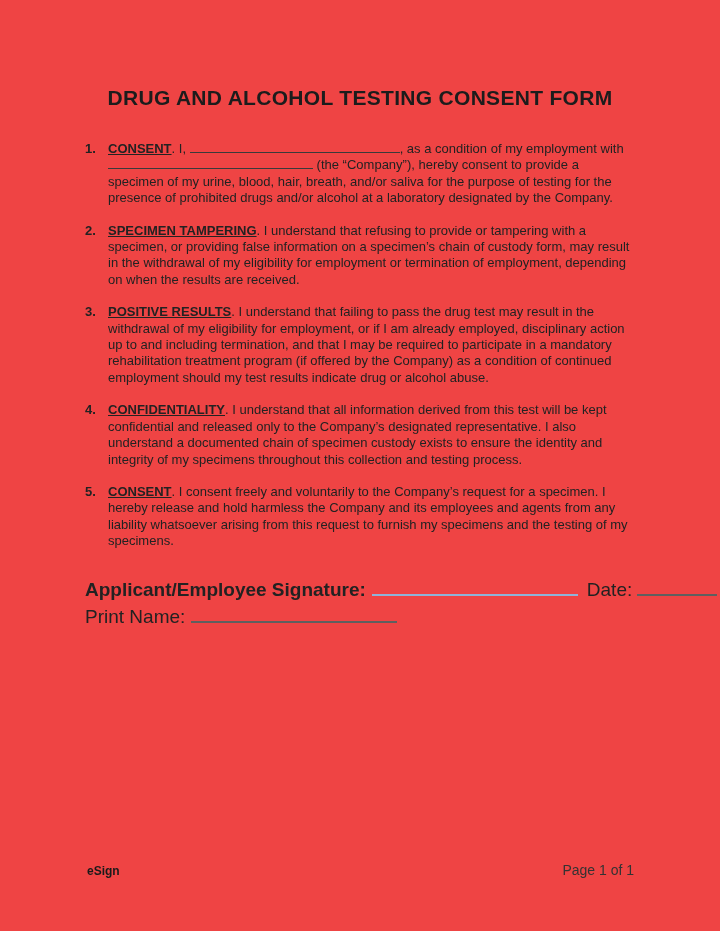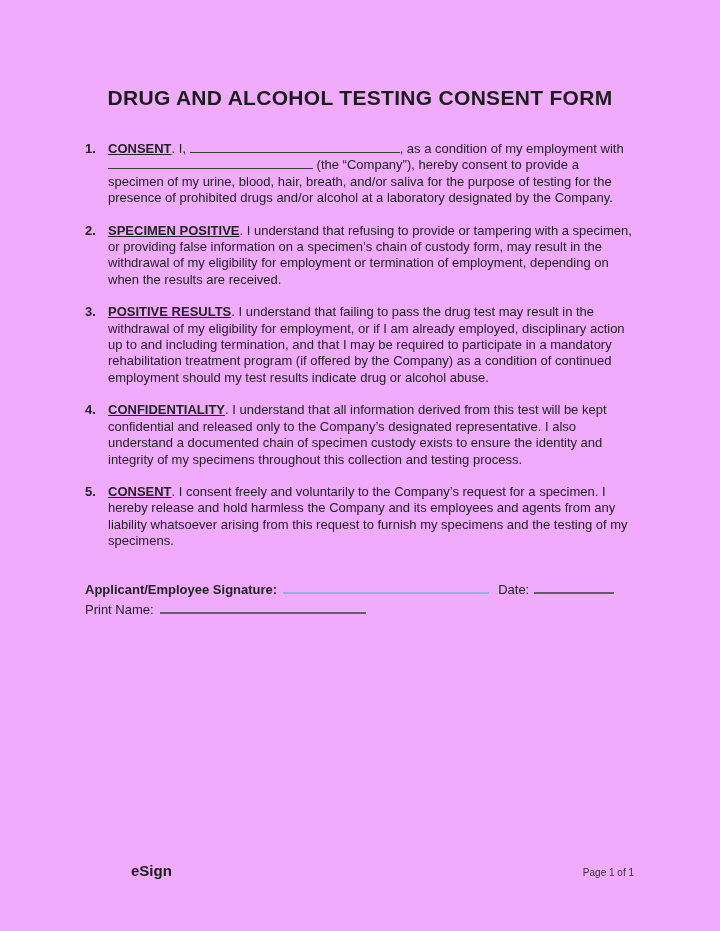--- a/index.html
+++ b/index.html
@@ -9,21 +9,21 @@
     height: 931px;
     position: relative;
     font-family: "Liberation Sans", "DejaVu Sans", sans-serif;
     color: #222222;
     overflow: hidden;
   }
   .page {
     position: relative;
     width: 720px;
     height: 931px;
-    background: #f0abfc;
+    background: #ef4444;
   }
   .doc-title {
     padding-top: 86px;
     text-align: center;
     font-size: 21px;
     font-weight: bold;
     letter-spacing: 0.3px;
     color: #1c1c1c;
   }
   .sections {
@@ -48,24 +48,24 @@
   .blank {
     display: inline-block;
     height: 10px;
     border-bottom: 1.5px solid #3a3a3a;
   }
   .blank-a { width: 210px; }
   .blank-b { width: 205px; }
   .signature-block {
     margin: 30px 0 0 85px;
     width: 549px;
-    font-size: 13px;
+    font-size: 19px;
   }
   .sig-row { line-height: 20px; white-space: nowrap; }
-  .sig-row + .sig-row { }
+  .sig-row + .sig-row { margin-top: 7px; }
   .bold-label { font-weight: bold; }
   .sig-line {
     display: inline-block;
     height: 10px;
     border-bottom: 2px solid #8fb3d9;
     width: 206px;
     margin-left: 6px;
     margin-right: 9px;
   }
   .date-line {
@@ -85,47 +85,46 @@
   .footer {
     position: absolute;
     left: 87px;
     right: 86px;
     top: 862px;
     display: flex;
     justify-content: space-between;
     align-items: baseline;
   }
   .footer-brand {
-    font-size: 15px;
+    font-size: 12px;
     font-weight: bold;
     color: #1a1a1a;
-    margin-left: 44px;
   }
   .page-indicator {
-    font-size: 10px;
+    font-size: 14px;
     color: #333333;
   }
 </style>
 </head>
 <body>
 
 <div class="page">
 
   <div class="doc-title">DRUG AND ALCOHOL TESTING CONSENT FORM</div>
 
   <div class="sections">
 
     <div class="section">
       <div class="section-number">1.</div>
       <div class="section-content"><span class="section-heading">CONSENT</span><span>. I, </span><span class="blank blank-a"></span><span>, as a condition of my employment with </span><span class="blank blank-b"></span><span> (the “Company”), hereby consent to provide a specimen of my urine, blood, hair, breath, and/or saliva for the purpose of testing for the presence of prohibited drugs and/or alcohol at a laboratory designated by the Company.</span></div>
     </div>
 
     <div class="section">
       <div class="section-number">2.</div>
-      <div class="section-content"><span class="section-heading">SPECIMEN POSITIVE</span><span>. I understand that refusing to provide or tampering with a specimen, or providing false information on a specimen’s chain of custody form, may result in the withdrawal of my eligibility for employment or termination of employment, depending on when the results are received.</span></div>
+      <div class="section-content"><span class="section-heading">SPECIMEN TAMPERING</span><span>. I understand that refusing to provide or tampering with a specimen, or providing false information on a specimen’s chain of custody form, may result in the withdrawal of my eligibility for employment or termination of employment, depending on when the results are received.</span></div>
     </div>
 
     <div class="section">
       <div class="section-number">3.</div>
       <div class="section-content"><span class="section-heading">POSITIVE RESULTS</span><span>. I understand that failing to pass the drug test may result in the withdrawal of my eligibility for employment, or if I am already employed, disciplinary action up to and including termination, and that I may be required to participate in a mandatory rehabilitation treatment program (if offered by the Company) as a condition of continued employment should my test results indicate drug or alcohol abuse.</span></div>
     </div>
 
     <div class="section">
       <div class="section-number">4.</div>
       <div class="section-content"><span class="section-heading">CONFIDENTIALITY</span><span>. I understand that all information derived from this test will be kept confidential and released only to the Company’s designated representative. I also understand a documented chain of specimen custody exists to ensure the identity and integrity of my specimens throughout this collection and testing process.</span></div>

